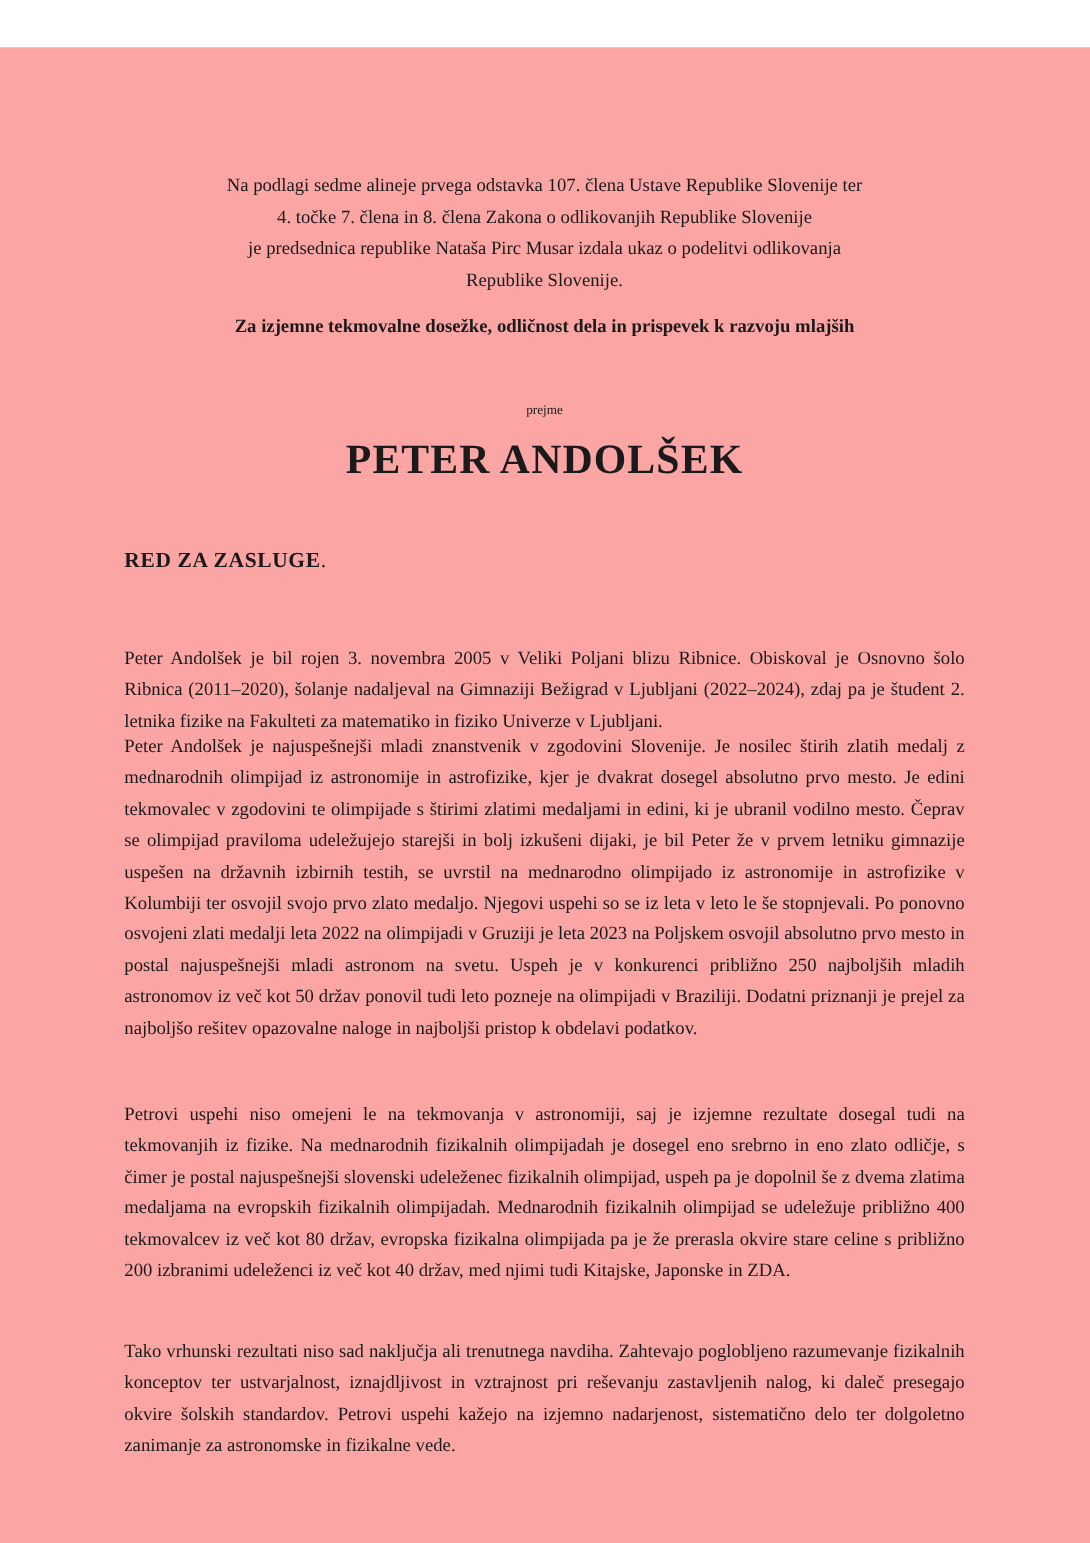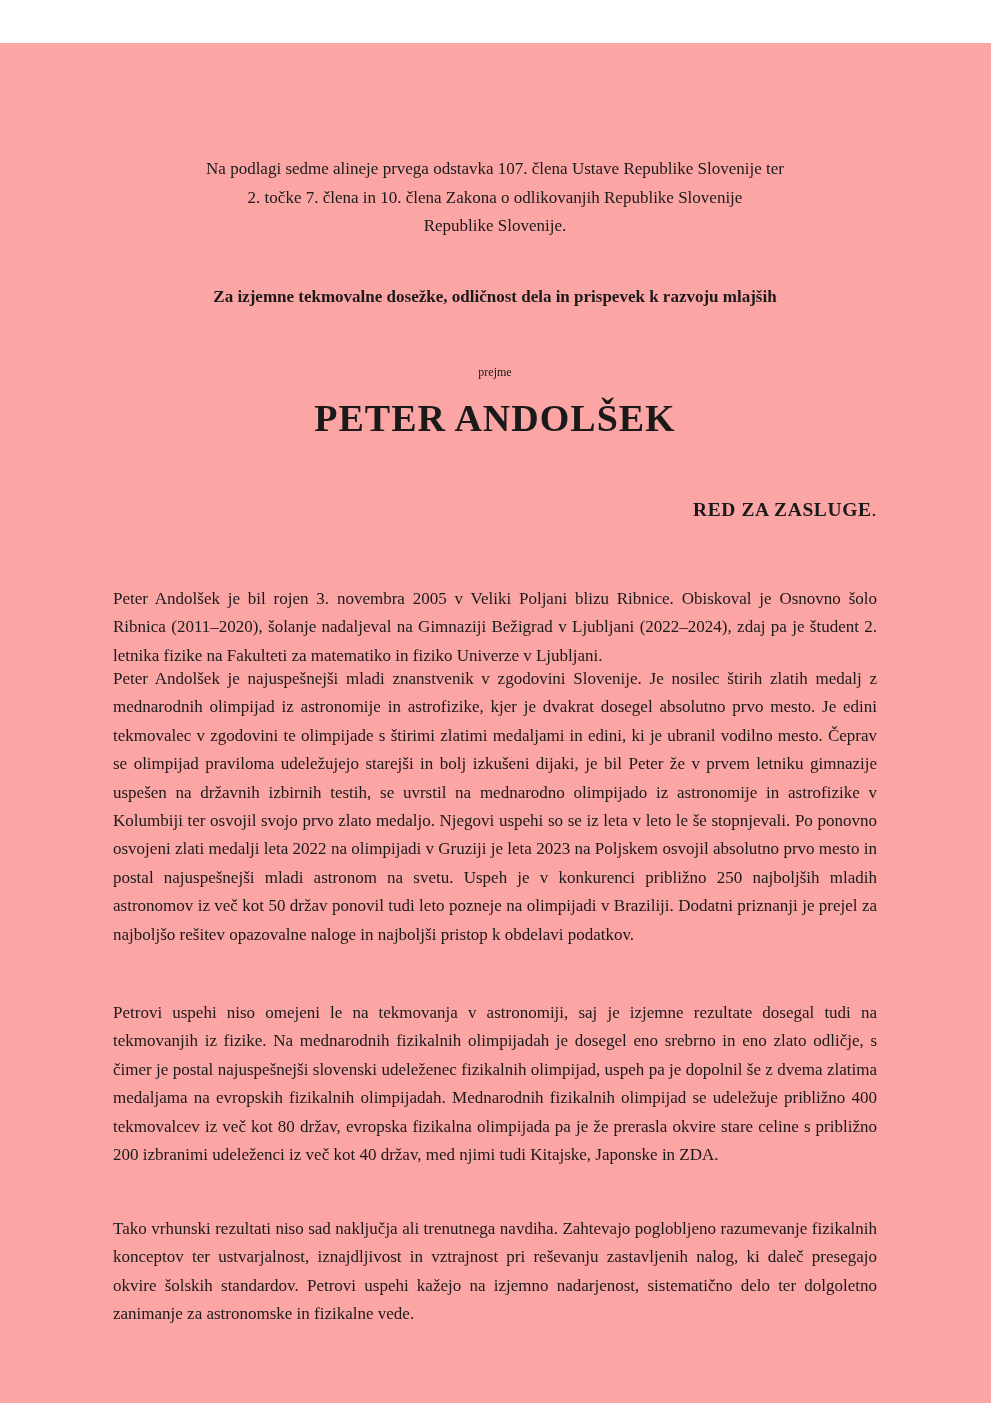--- a/index.html
+++ b/index.html
@@ -46,21 +46,21 @@
     text-align: center;
     font-size: 38px;
     font-weight: 700;
     letter-spacing: 1px;
     line-height: 52px;
     margin: 0;
     white-space: nowrap;
   }
   .honor {
     top: 452px;
-    text-align: right;
+    text-align: left;
     font-size: 19.5px;
     font-weight: 700;
     letter-spacing: 0.6px;
     line-height: 29px;
   }
   .honor .honor-period {
     font-weight: 400;
   }
   .body-par {
     position: absolute;
@@ -76,21 +76,22 @@
   .p3 { top: 956px; }
   .p4 { top: 1172px; }
 </style>
 </head>
 <body>
 
 <div class="page">
 
   <div class="block preamble">
     <div>Na podlagi sedme alineje prvega odstavka 107. člena Ustave Republike Slovenije ter</div>
-    <div>2. točke 7. člena in 10. člena Zakona o odlikovanjih Republike Slovenije</div>
+    <div>4. točke 7. člena in 8. člena Zakona o odlikovanjih Republike Slovenije</div>
+    <div>je predsednica republike Nataša Pirc Musar izdala ukaz o podelitvi odlikovanja</div>
     <div>Republike Slovenije.</div>
   </div>
 
   <div class="block citation">
     <div>Za izjemne tekmovalne dosežke, odličnost dela in prispevek k razvoju mlajših</div>
   </div>
 
   <div class="block prejme">prejme</div>
 
   <h1 class="block recipient-name">PETER ANDOLŠEK</h1>

